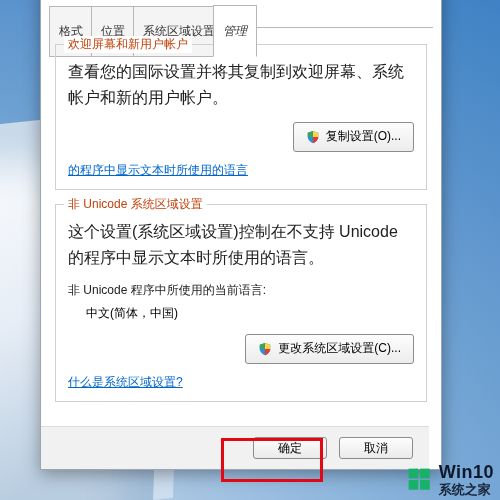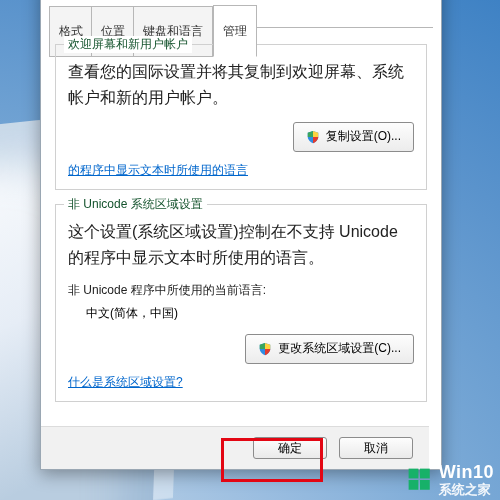--- a/index.html
+++ b/index.html
@@ -68,40 +68,41 @@
     white-space: nowrap;
     cursor: default;
   }
   .tab.active {
     background: #fff;
     border-bottom-color: #fff;
     top: 8px;
     height: 22px;
     line-height: 22px;
     z-index: 2;
+    font-style: italic;
   }
 
   .content {
     padding: 10px 14px 0 14px;
   }
 
   .groupbox {
     border: 1px solid #d0d0d0;
     margin: 6px 0 14px 0;
     padding: 10px 12px 10px 12px;
     position: relative;
   }
   .groupbox > .legend {
     position: absolute;
     top: -9px;
     left: 8px;
     padding: 0 4px;
     background: #fff;
     font-size: 12px;
-    color: #14532d;
+    color: #c2410c;
   }
 
   .gb-text {
     font-size: 16px;
     color: #222;
     line-height: 1.65;
     margin: 4px 0 10px 0;
   }
   .gb-sub {
     font-size: 12px;
@@ -178,21 +179,21 @@
     pointer-events: none;
   }
 
   .watermark {
     position: absolute;
     right: 6px;
     bottom: 4px;
     display: flex;
     align-items: center;
     gap: 6px;
-    color: #ffffff;
+    color: #0f172a;
     font-weight: 600;
   }
   .watermark .logo {
     width: 26px; height: 26px;
     border-radius: 4px;
     display: grid; place-items: center;
   }
   .watermark .txt-big {
     font-size: 18px; line-height: 1; letter-spacing: .5px;
   }
@@ -208,21 +209,21 @@
 
 <div class="desktop">
   <div class="mountain"></div>
 </div>
 
 <div class="dialog">
 
   <div class="tab-strip">
     <div class="tab" style="left:0px">格式</div>
     <div class="tab" style="left:42px">位置</div>
-    <div class="tab" style="left:84px">键盘和语言</div>
+    <div class="tab" style="left:84px">系统区域设置</div>
     <div class="tab active" style="left:164px">管理</div>
   </div>
 
   <div class="content">
 
     <div class="groupbox">
       <div class="legend">欢迎屏幕和新用户帐户</div>
       <div class="gb-text">查看您的国际设置并将其复制到欢迎屏幕、系统帐户和新的用户帐户。</div>
       <div class="btn-row">
         <button class="winbtn">

